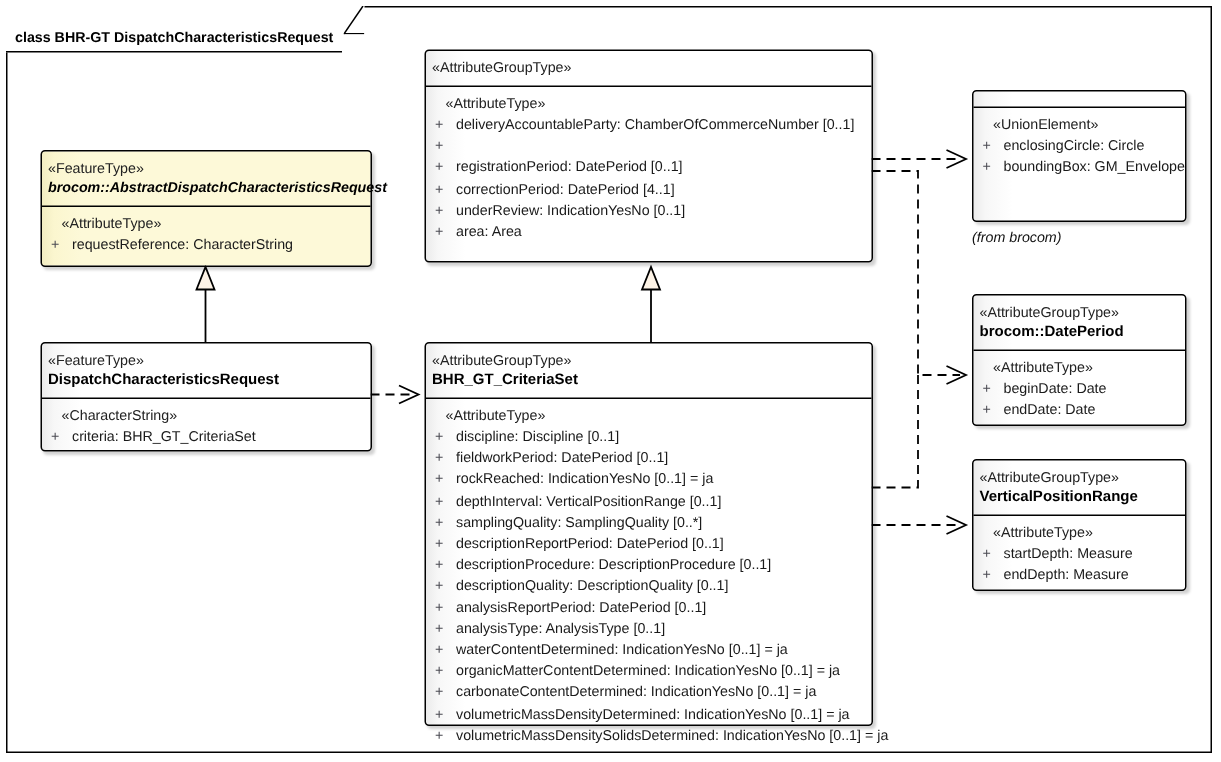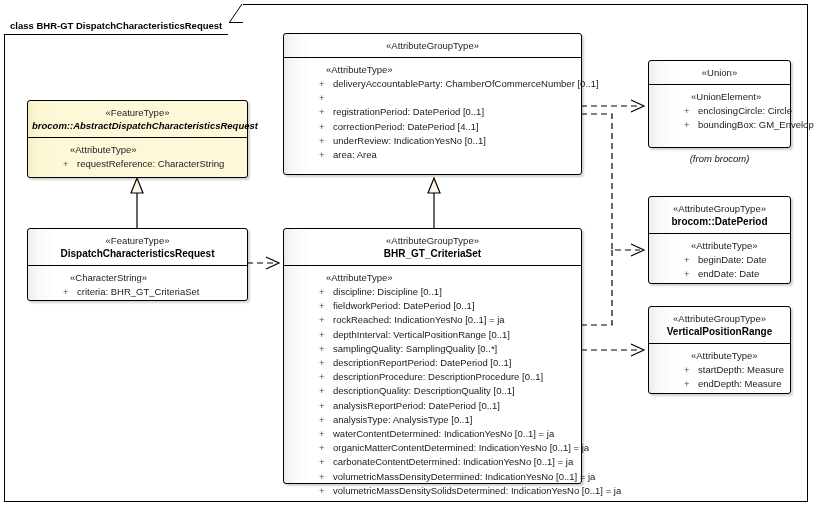--- a/index.html
+++ b/index.html
@@ -68,21 +68,21 @@
     border-radius: 3px;
     background: linear-gradient(to right, #ebebeb 0px, #f7f7f7 8px, #ffffff 26px, #ffffff 100%);
     box-shadow: 2px 2px 2px rgba(0,0,0,0.18);
     z-index: 3;
   }
   .umlbox.yellow {
     background: linear-gradient(to right, #f2edc2 0px, #fbf6cf 8px, #fdf9d8 26px, #fdf9d8 100%);
   }
   .umlbox .head {
     padding: 5px 4px 5px 4px;
-    text-align: center;
+    text-align: left;
     border-bottom: 1px solid #000000;
     line-height: 13px;
   }
   .umlbox .stereo {
     font-size: 9.5px;
     color: #222222;
     display: block;
     white-space: nowrap;
   }
   .umlbox .cname {
@@ -90,21 +90,20 @@
     font-weight: bold;
     color: #000000;
     display: block;
     white-space: nowrap;
   }
   .umlbox .cname.abstract {
     font-style: italic;
   }
   .umlbox .compartment {
     padding: 5px 4px 6px 6px;
-    margin-left: 29px;
   }
   .umlbox .grp-stereo {
     font-size: 9.5px;
     color: #222222;
     padding-left: 7px;
     line-height: 14px;
     white-space: nowrap;
   }
   .attr-row {
     display: flex;
@@ -121,21 +120,20 @@
   }
   .attr-txt {
     font-size: 9.5px;
     color: #1a1a1a;
   }
   .from-note {
     position: absolute;
     font-size: 9.5px;
     font-style: italic;
     color: #111;
-    text-align: center;
     white-space: nowrap;
     z-index: 3;
   }
   
   #connectors {
     position: absolute;
     left: 0; top: 0;
     width: 814px; height: 508px;
     z-index: 2;
     pointer-events: none;
@@ -333,21 +331,20 @@
           <div class="attr-row">
             <span class="attr-vis">+</span>
             <span class="attr-txt">volumetricMassDensitySolidsDetermined: IndicationYesNo [0..1] = ja</span>
           </div>
         </div>
     </div>
   </div>
 
   <div class="umlbox" id="box-area" style="left:648px; top:60px; width:143px; height:88px;">
     <div class="head">
-      <span class="stereo">«Union»</span>
     </div>
     <div class="compartment">
       <div class="grp-stereo">«UnionElement»</div>
       <div>
           <div class="attr-row">
             <span class="attr-vis">+</span>
             <span class="attr-txt">enclosingCircle: Circle</span>
           </div>
           <div class="attr-row">
             <span class="attr-vis">+</span>

